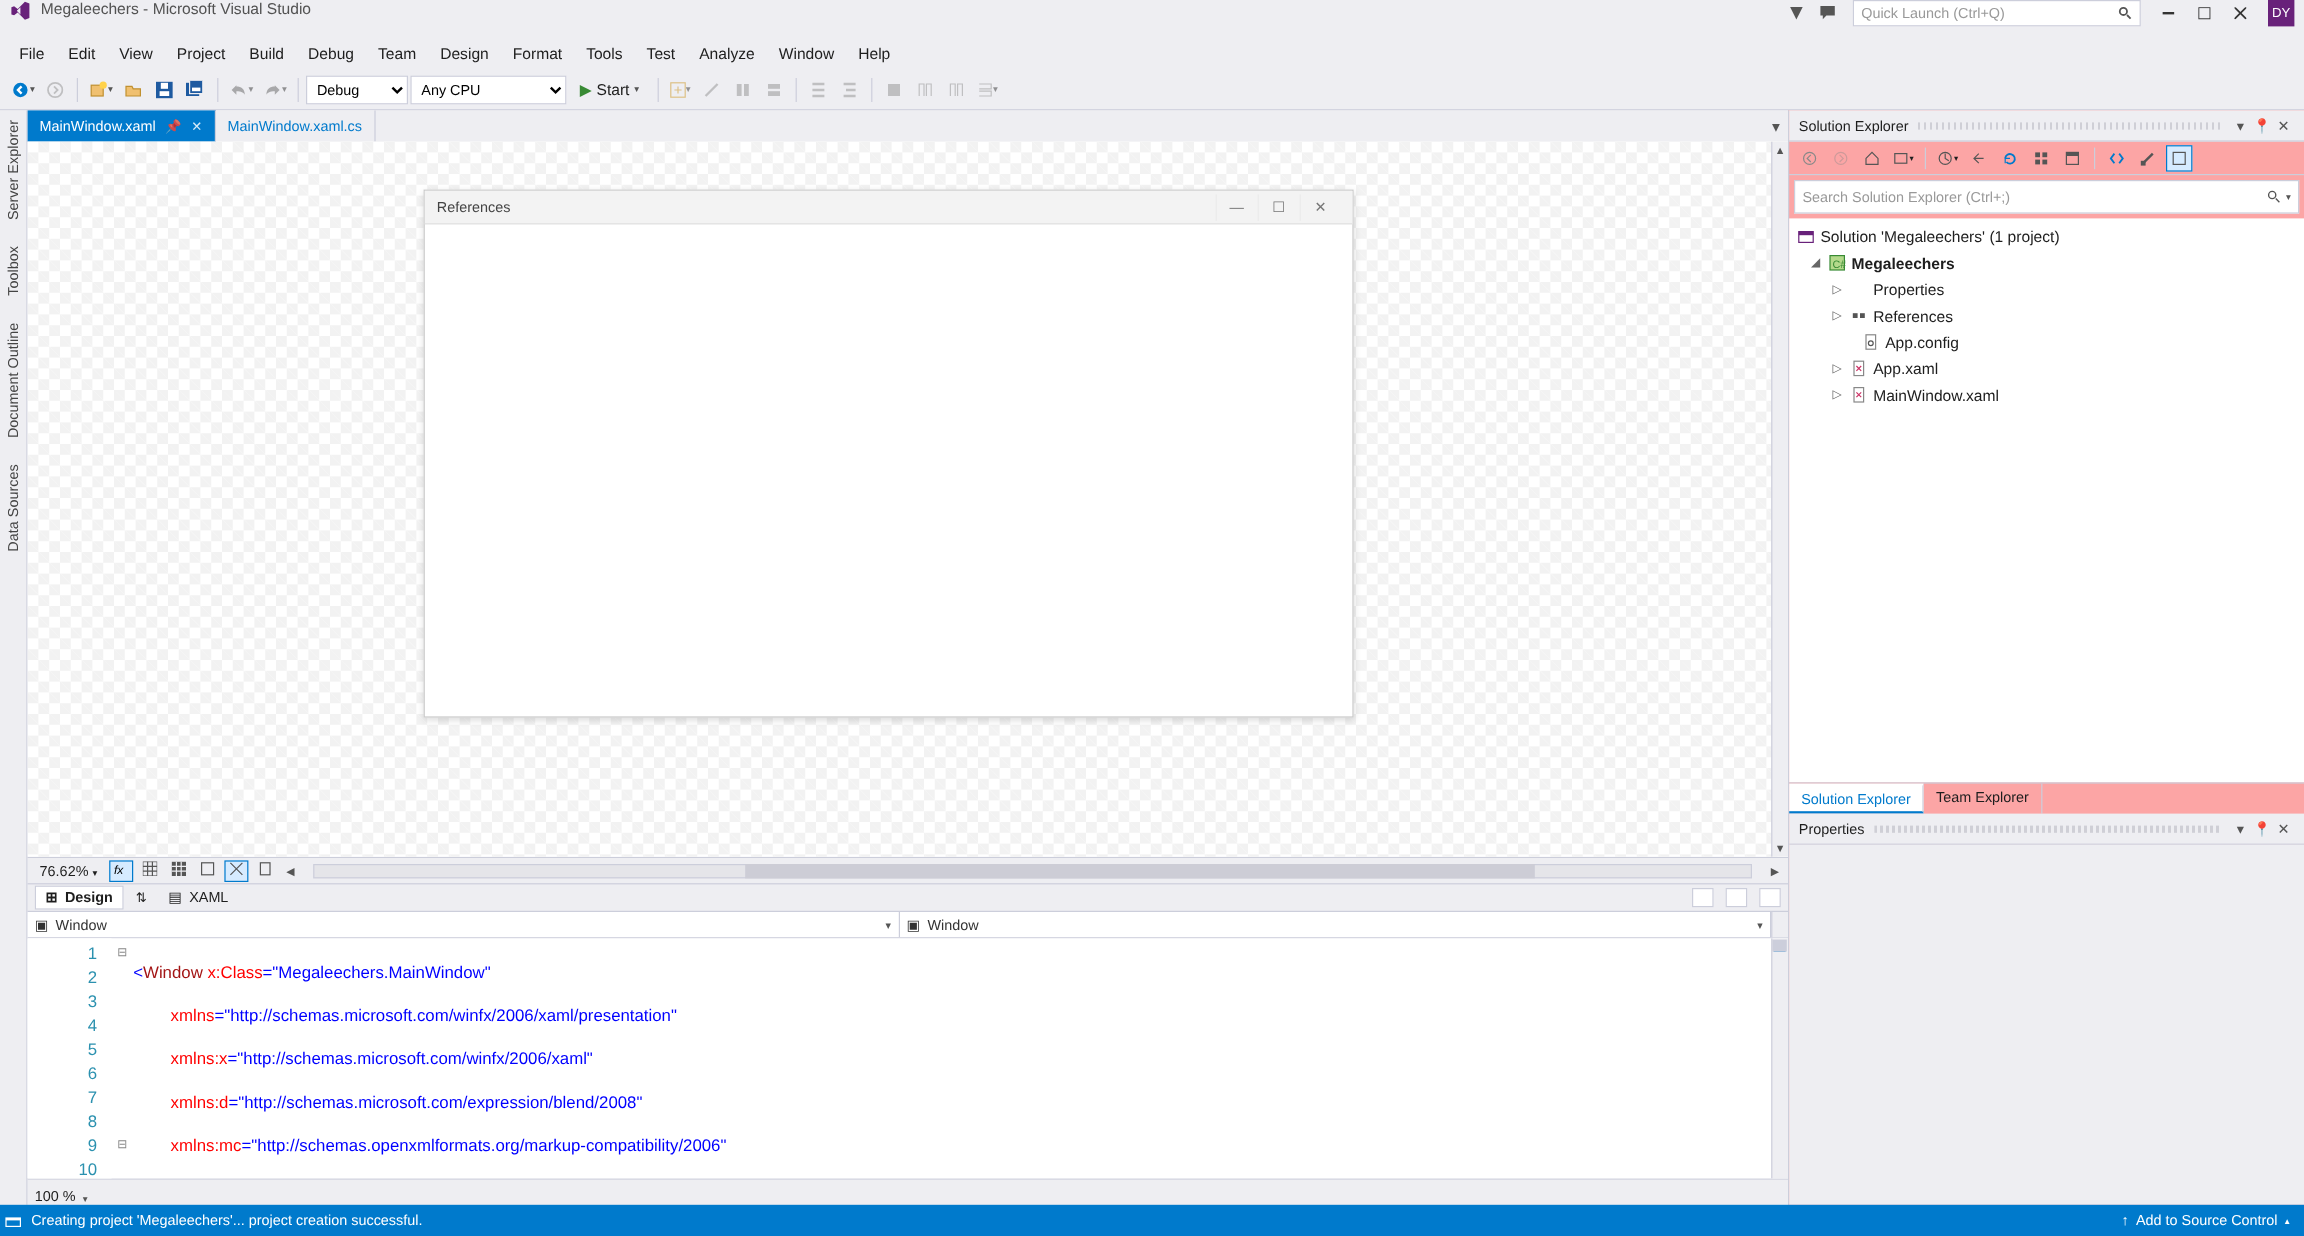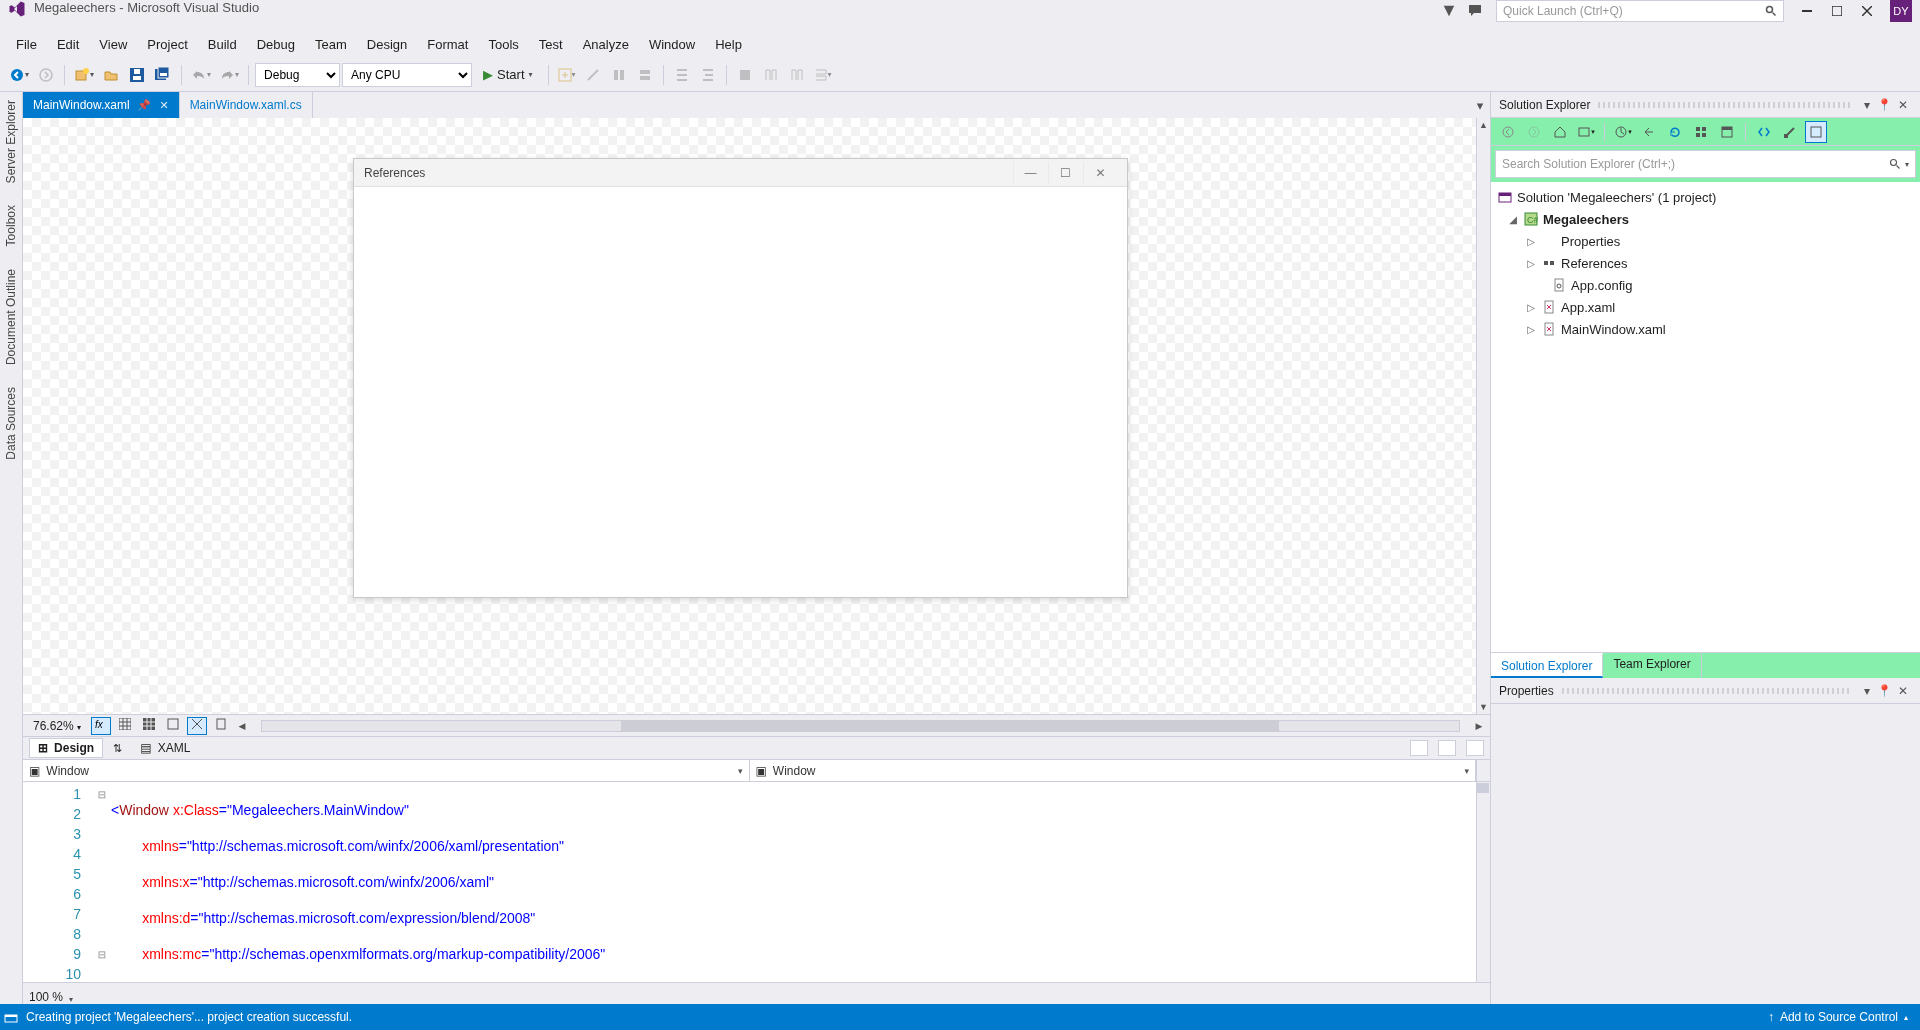--- a/index.html
+++ b/index.html
@@ -4,21 +4,21 @@
 <style>
 * { margin: 0; padding: 0; box-sizing: border-box; font-family: "Segoe UI", Arial, sans-serif; }
 body { width: 1920px; height: 1030px; background: #eeeef2; overflow: hidden; display: flex; flex-direction: column; font-size: 13px; color: #1e1e1e; }
 
 
 .title-bar { height: 30px; display: flex; padding: 0 8px; background: #eeeef2; }
 .title-bar .vs-logo { width: 18px; height: 18px; margin-right: 8px; }
 .title-bar .title { flex: 0 0 auto; color: #525252; }
 .title-bar .spacer { flex: 1; }
 .title-bar .tbicon { width: 26px; height: 22px; display: flex; align-items: center; justify-content: center; color: #555; fill:#555; }
-.title-bar .quick-launch { width: 288px; height: 22px; border: 1px solid #cccedb; background: #fff; display: flex; align-items: center; padding: 0 6px; color: #999; margin: 0 8px; }
+.title-bar .quick-launch { width: 240px; height: 22px; border: 1px solid #cccedb; background: #fff; display: flex; align-items: center; padding: 0 6px; color: #999; margin: 0 8px; }
 .title-bar .quick-launch .ql-text { flex: 1; font-size: 12px; }
 .title-bar .win-btn { width: 30px; height: 22px; display: flex; align-items: center; justify-content: center; color: #333; }
 .user-badge { width: 22px; height: 22px; background: #68217a; color: #fff; font-size: 11px; display: flex; align-items: center; justify-content: center; margin-left: 8px; }
 
 
 .menu-bar { height: 28px; display: flex; align-items: center; padding: 0 6px; background: #eeeef2; }
 .menu-bar .item { padding: 4px 10px; color: #1e1e1e; }
 .menu-bar .spacer { flex: 1; }
 
 
@@ -91,21 +91,21 @@
 .code .line { height:20px; line-height:20px; }
 .tk-elem{color:#a31515;} .tk-attr{color:#ff0000;} .tk-str{color:#0000ff;} .tk-punc{color:#0000ff;}
 .code-area .vscroll{position:absolute; right:0; top:0; bottom:0; width:14px; background:#eeeef2; border-left:1px solid #cccedb;}
 .code-area .vscroll .mark{position:absolute; top:8px; right:2px; width:10px; height:3px; background:#007acc;}
 .code-area .split-grip{position:absolute; right:1px; top:1px; width:12px; height:10px; background:#cccedb;}
 
 
 .code-footer { height: 22px; display:flex; align-items:flex-end; background:#eeeef2; border-top:1px solid #cccedb; padding: 0 6px; gap:6px; font-size:12px;}
 
 
-.right-col { width: 430px; display:flex; flex-direction:column; border-left:1px solid #cccedb; background:#86efac;}
+.right-col { width: 430px; display:flex; flex-direction:column; border-left:1px solid #cccedb; background:#fca5a5;}
 .panel-header { height:26px; display:flex; align-items:center; padding:0 8px; background:#eeeef2; border-bottom:1px solid #cccedb; font-size:12px;}
 .panel-header .dots{flex:1; height:6px; margin:0 8px; background:repeating-linear-gradient(90deg,#cfcfd6 0 2px,transparent 2px 5px);}
 .panel-header .hicon{ width:18px; height:18px; display:flex; align-items:center; justify-content:center; color:#555; font-size:12px;}
 .panel-toolbar { height:28px; display:flex; align-items:center; padding:0 6px; gap:4px; border-bottom:1px solid #cccedb;}
 .panel-toolbar .pb{ width:22px; height:22px; display:flex; align-items:center; justify-content:center;}
 .panel-toolbar .sep{ width:1px; height:18px; background:#cccedb; margin:0 3px;}
 .panel-toolbar .active{border:1px solid #007acc; background:#d6ebff;}
 .se-search { height:28px; border:1px solid #cccedb; margin:4px; background:#fff; display:flex; align-items:center; padding:0 6px; color:#999; font-size:12px;}
 .se-search .spacer{flex:1;}
 .tree { flex:1; background:#fff; padding:4px 0; overflow:auto; font-size:13px; color:#1e1e1e;}

